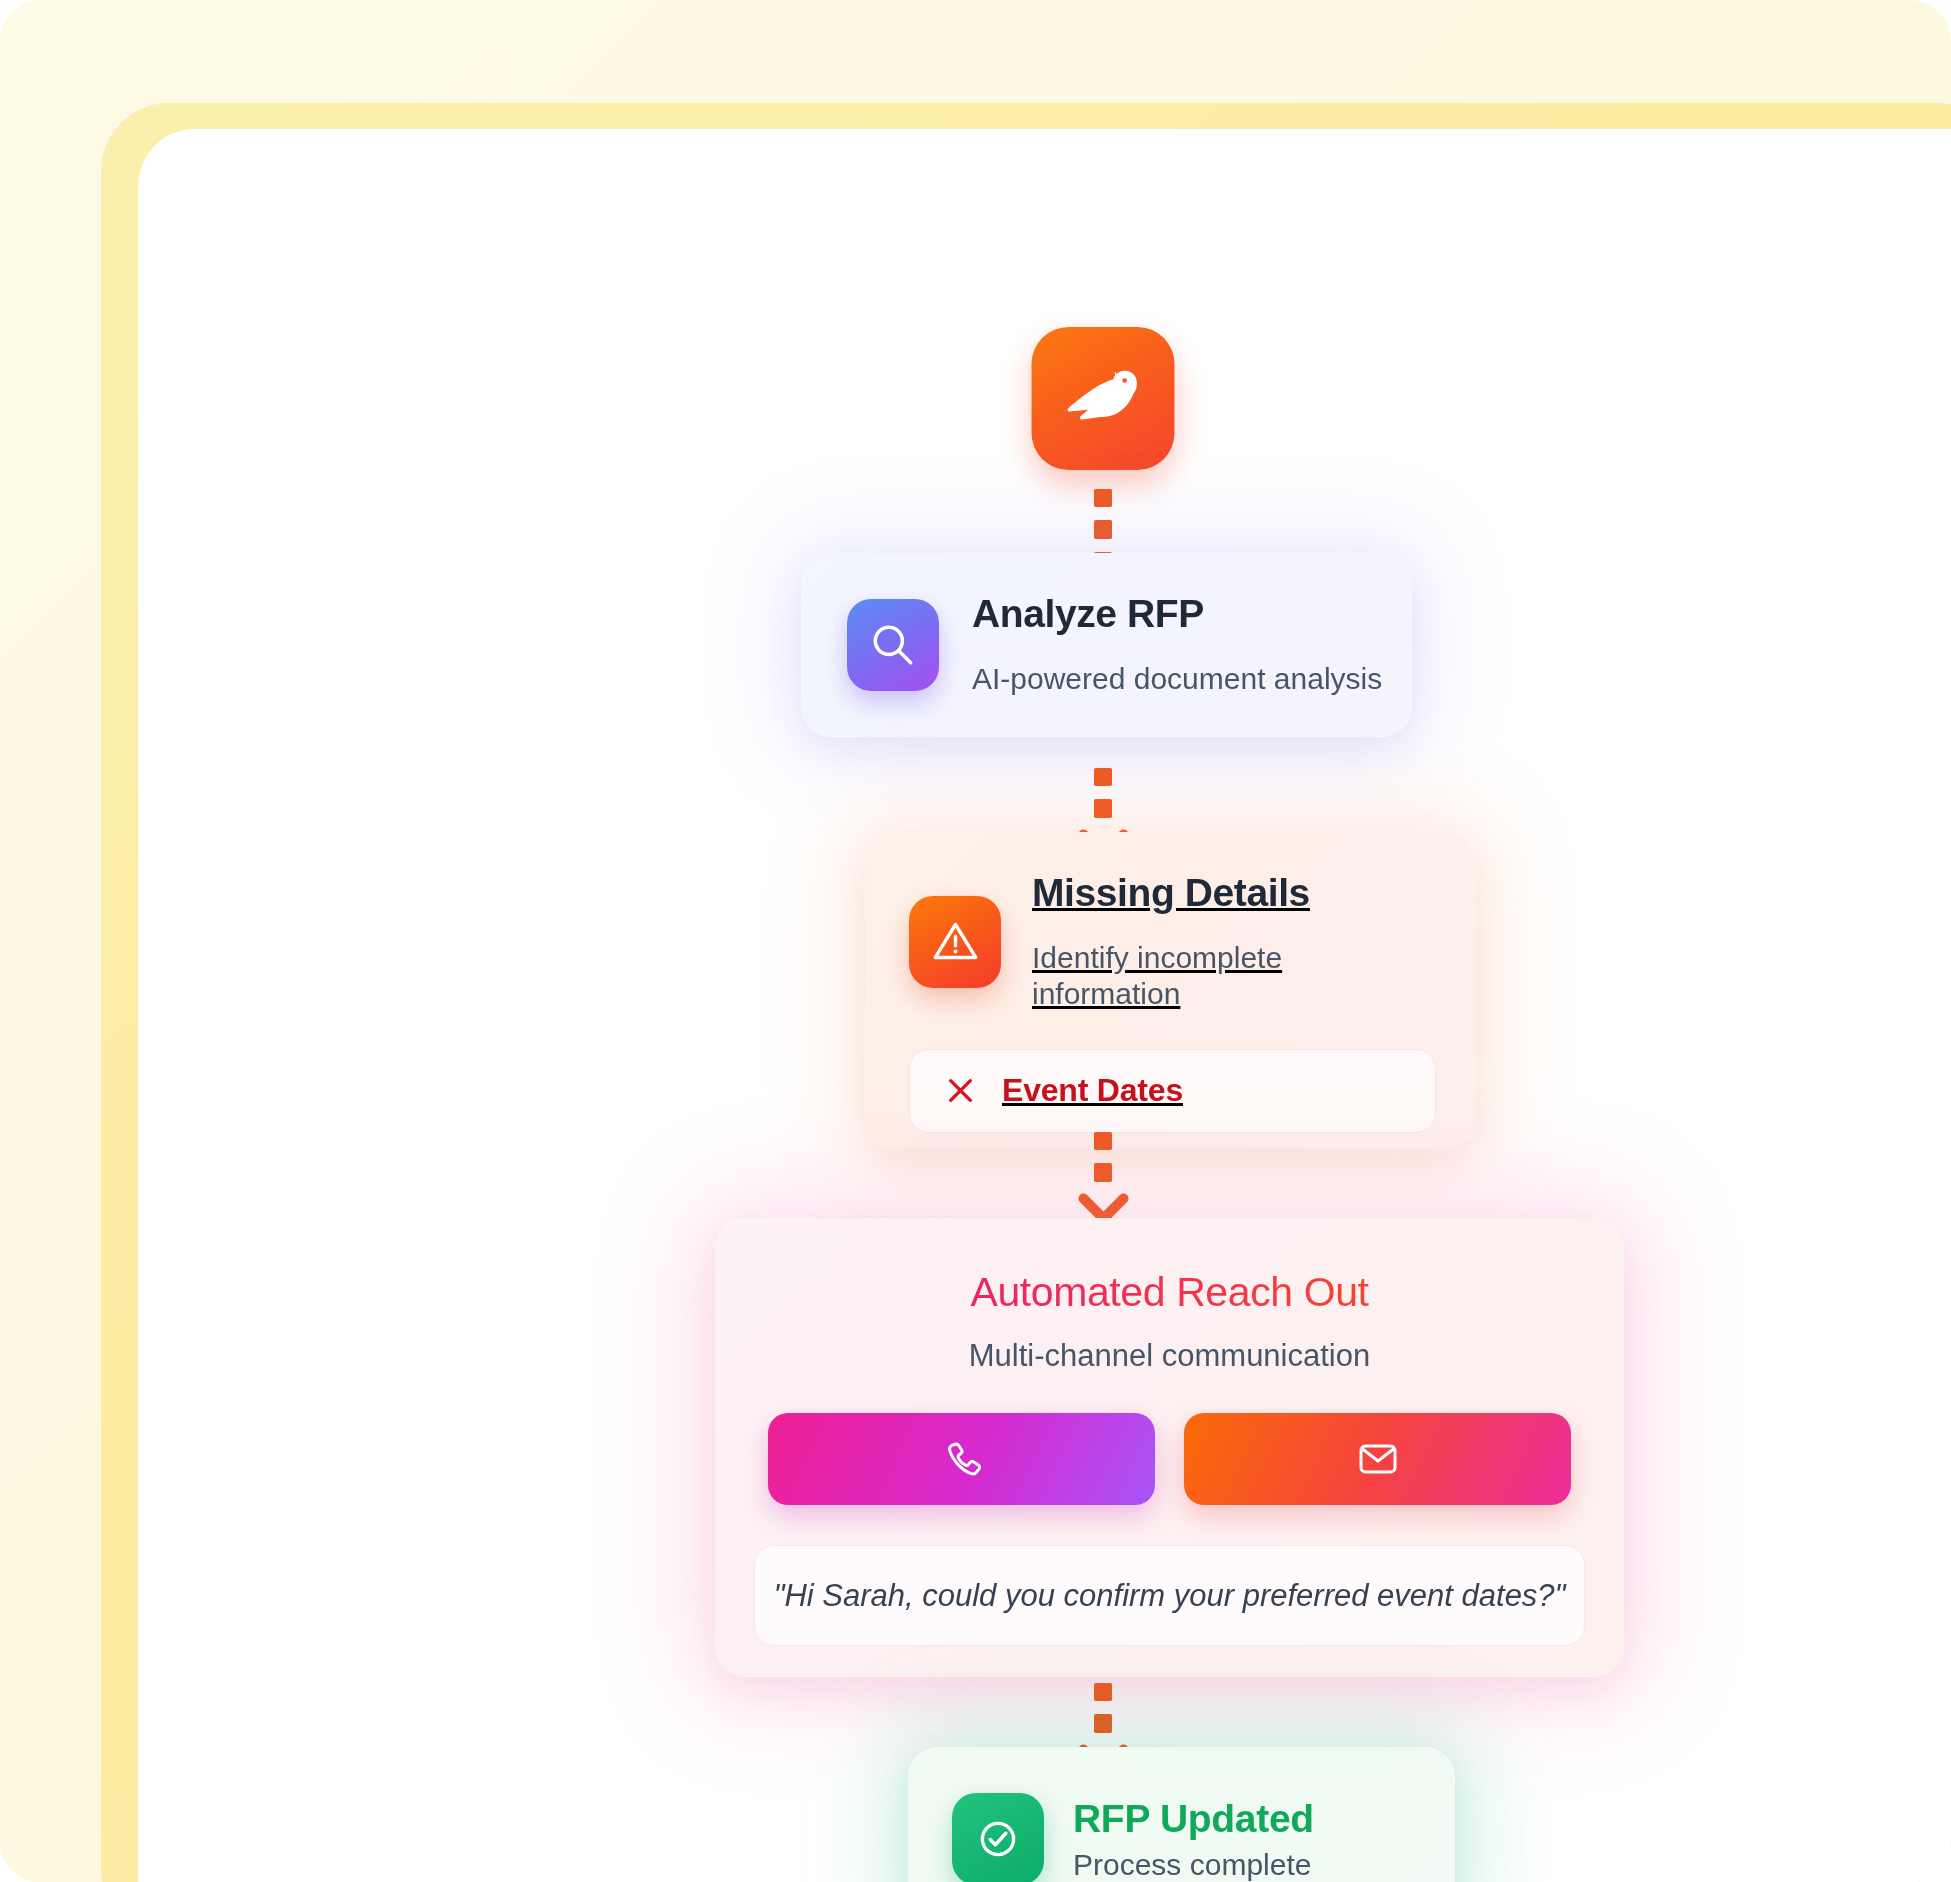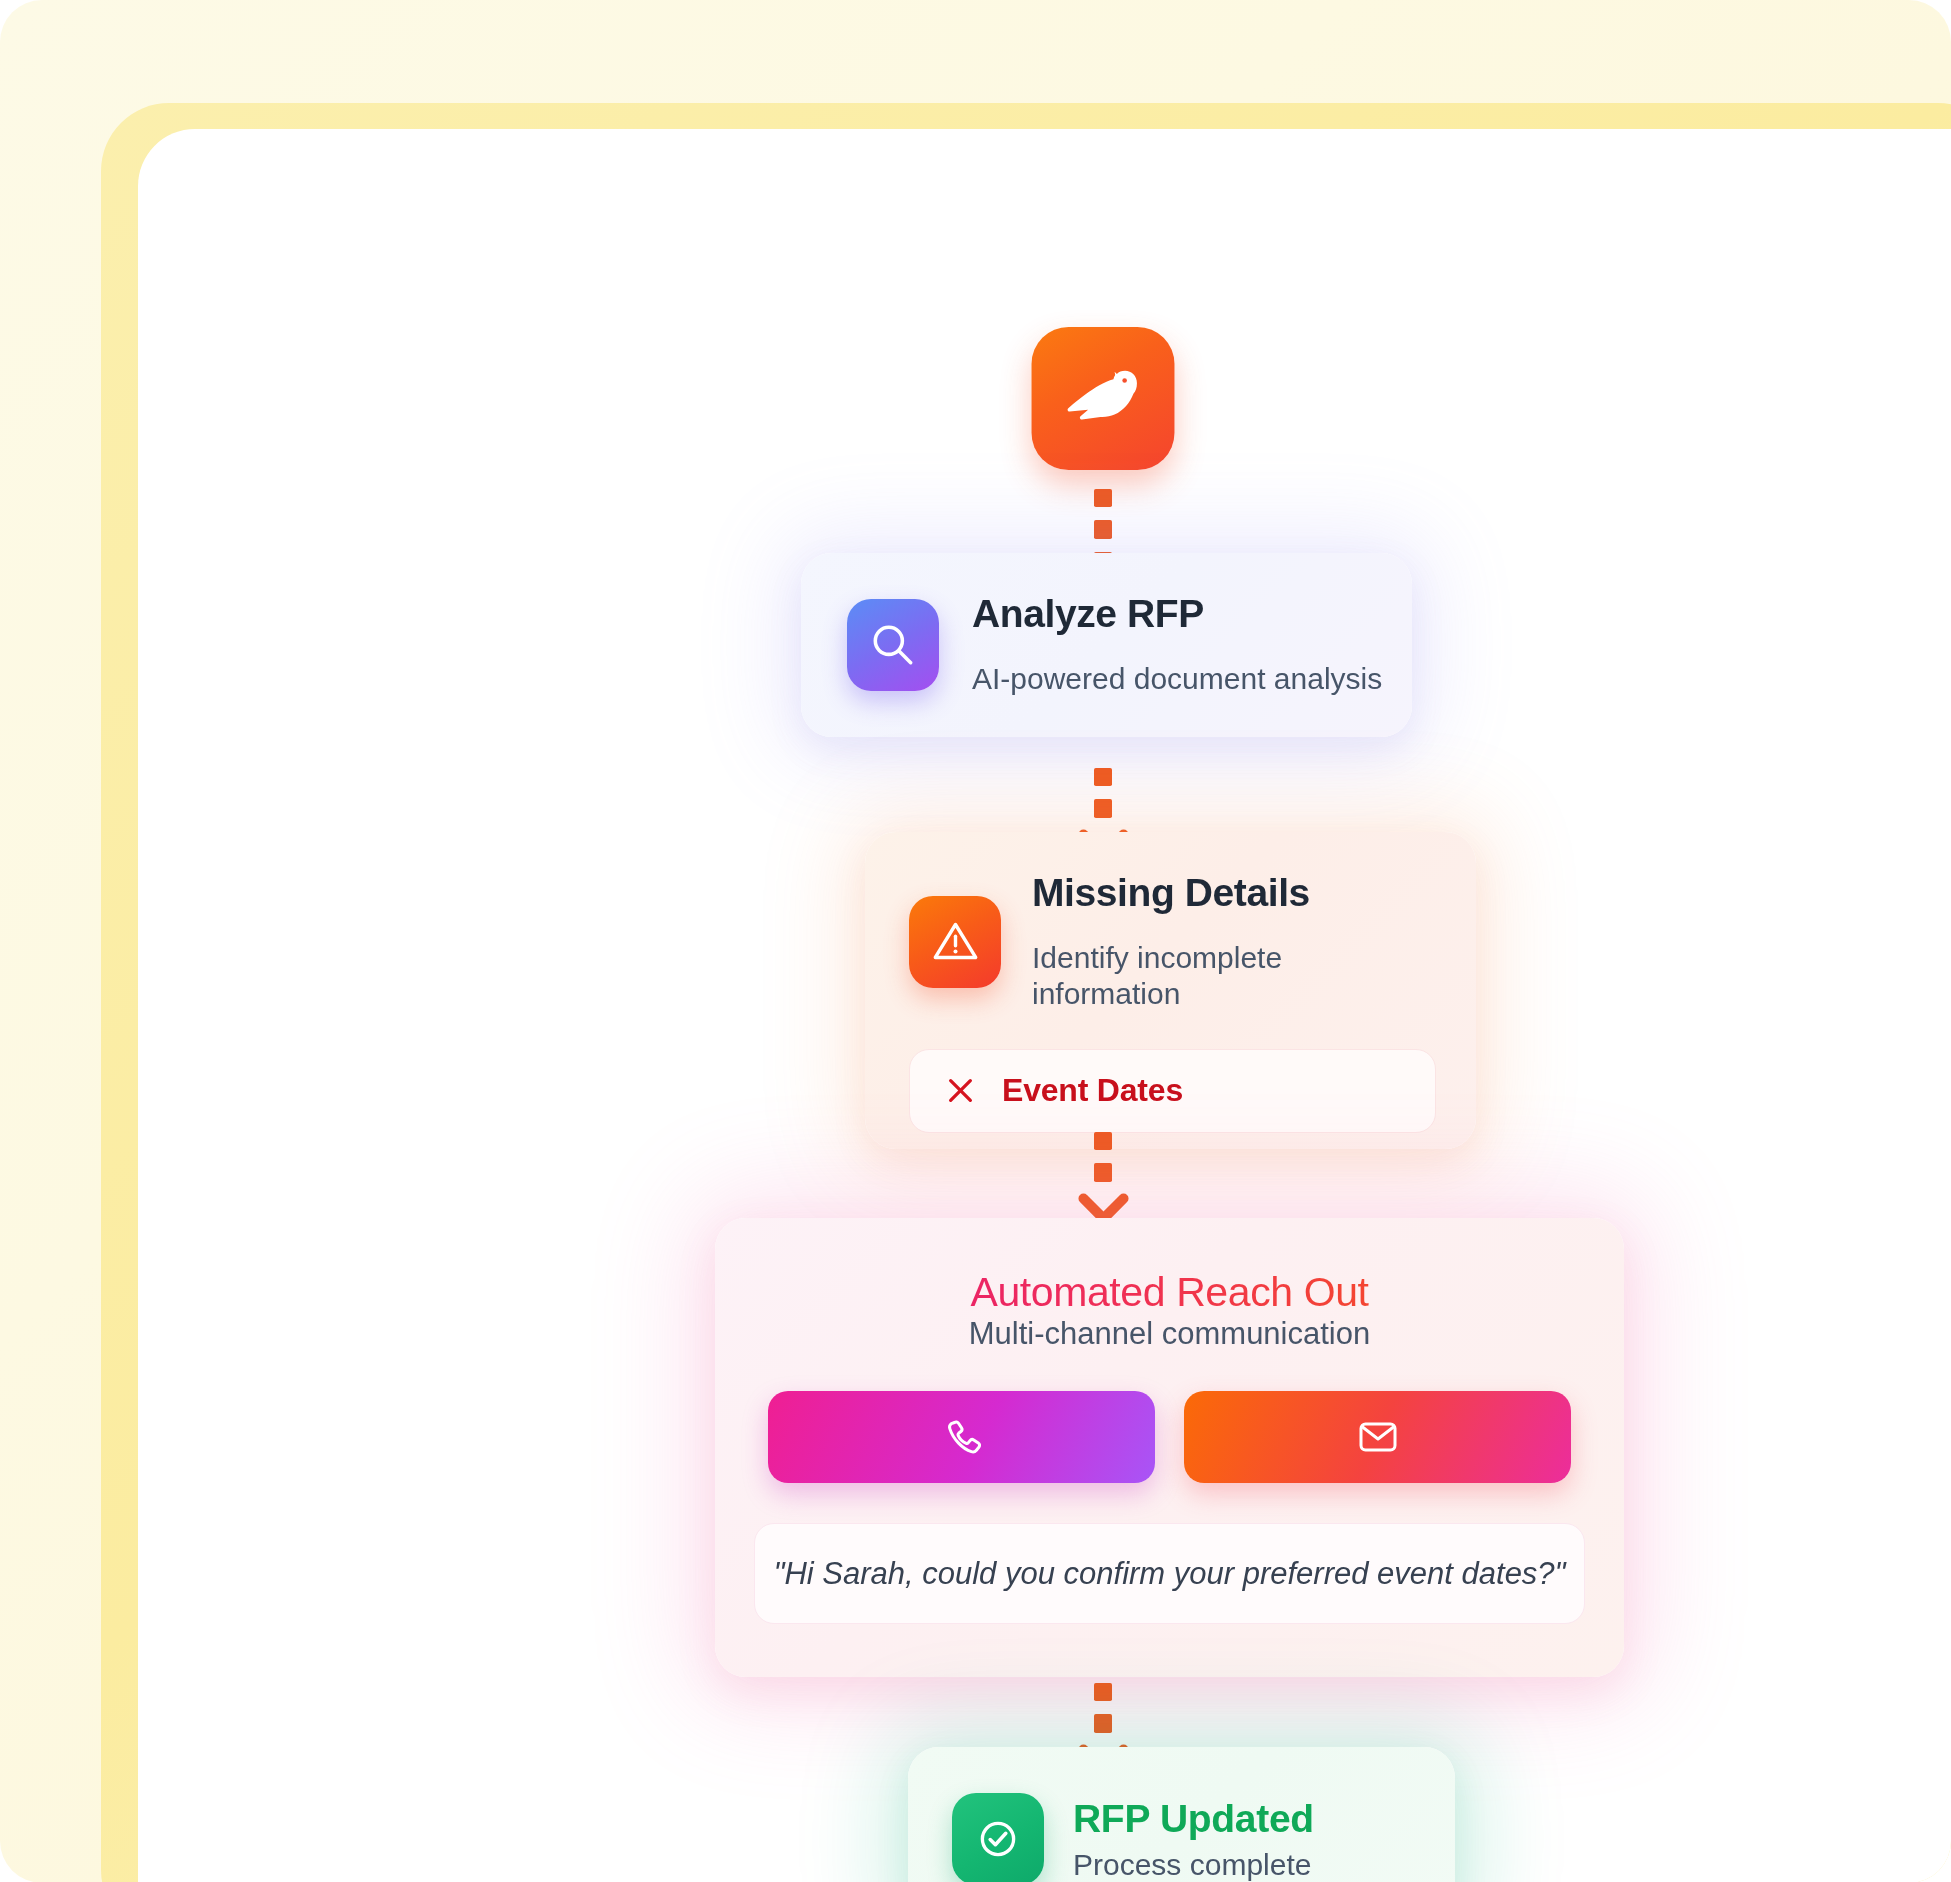--- a/index.html
+++ b/index.html
@@ -80,20 +80,21 @@
     background:linear-gradient(150deg,#5b8df6 0%, #7c6cf2 50%, #a44ef0 100%);
     box-shadow:0 11px 24px rgba(112,86,240,.32);
     margin-right:33px;
   }
 
   
   #card-missing {
     left:727px; top:703px; width:611px; height:317px;
     background:linear-gradient(135deg,#fdf2e9 0%, #fdeee8 45%, #fdf0ed 100%);
     box-shadow:0 0 83px 22px rgba(250,150,90,.17), 0 13px 35px rgba(230,120,70,.10);
+    text-decoration:underline;
   }
   #card-missing .pad { padding:40px 40px 0 44px; }
   #card-missing .icon-tile {
     width:92px; height:92px;
     background:linear-gradient(150deg,#fb7a0a 0%, #f85c18 45%, #f43a2c 100%);
     box-shadow:0 11px 24px rgba(246,80,40,.30);
     margin-right:31px;
   }
   .chip {
     margin:37px 40px 0 44px; height:84px; border-radius:20px;
@@ -107,21 +108,21 @@
     left:577px; top:1089px; width:909px; height:459px;
     background:linear-gradient(135deg,#fdf2f7 0%, #fdf0f2 40%, #fdf1ee 100%);
     box-shadow:0 0 101px 26px rgba(244,114,182,.20), 0 14.7px 40px rgba(230,90,140,.12);
   }
   #reach-title {
     margin-top:51px; text-align:center;
     font-size:41px; font-weight:normal; letter-spacing:-0.4px;
     background:linear-gradient(90deg,#e5147e 0%, #ef2f55 45%, #f95d0c 100%);
     -webkit-background-clip:text; background-clip:text; color:transparent;
   }
-  #reach-sub { text-align:center; font-size:31px; color:#475569; }
+  #reach-sub { margin-top:22px; text-align:center; font-size:31px; color:#475569; }
   .btn-row { display:flex; gap:29px; justify-content:center; margin-top:39px; }
   .ch-btn {
     width:387px; height:92px; border-radius:20px;
     display:flex; align-items:center; justify-content:center;
     border:none; cursor:pointer;
   }
   #btn-phone { background:linear-gradient(115deg,#ef1f92 0%, #d52ad0 55%, #a855f7 100%);
                box-shadow:0 11px 26px rgba(200,50,190,.28); }
   #btn-email { background:linear-gradient(115deg,#fb6a07 0%, #f4433f 50%, #ec2d9c 100%);
                box-shadow:0 11px 26px rgba(243,76,90,.28); }

